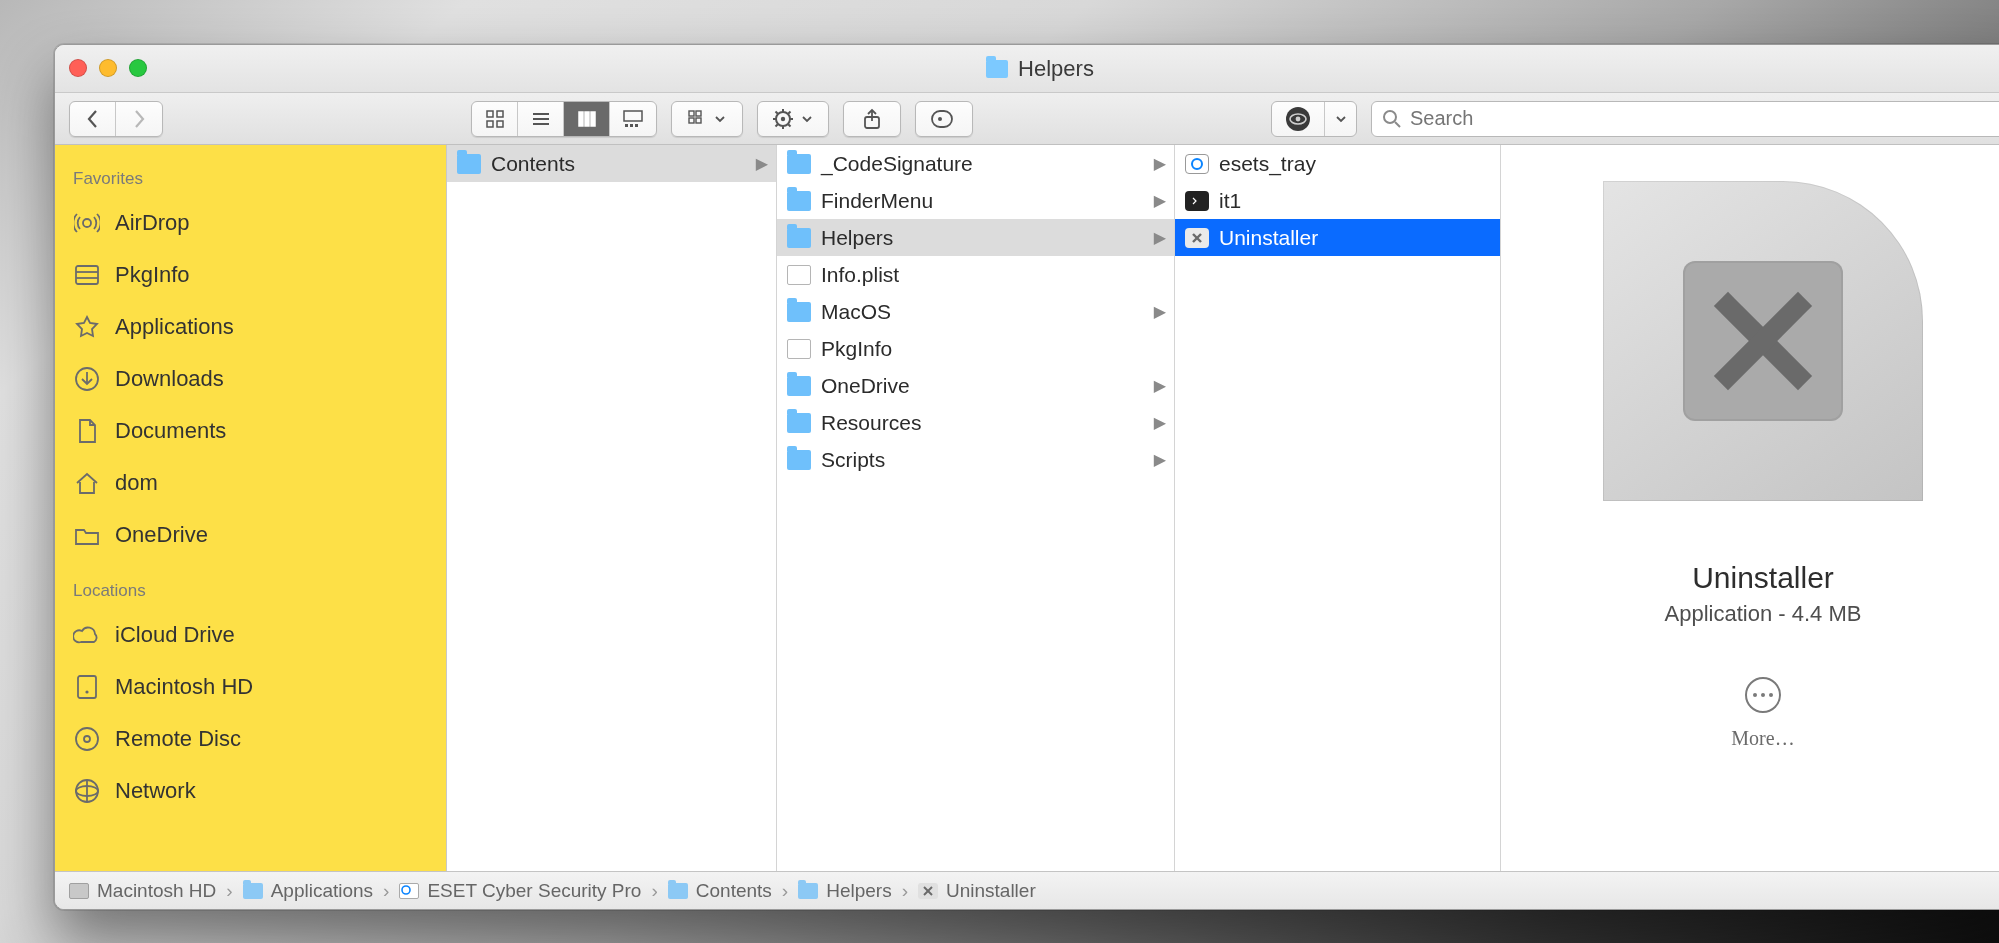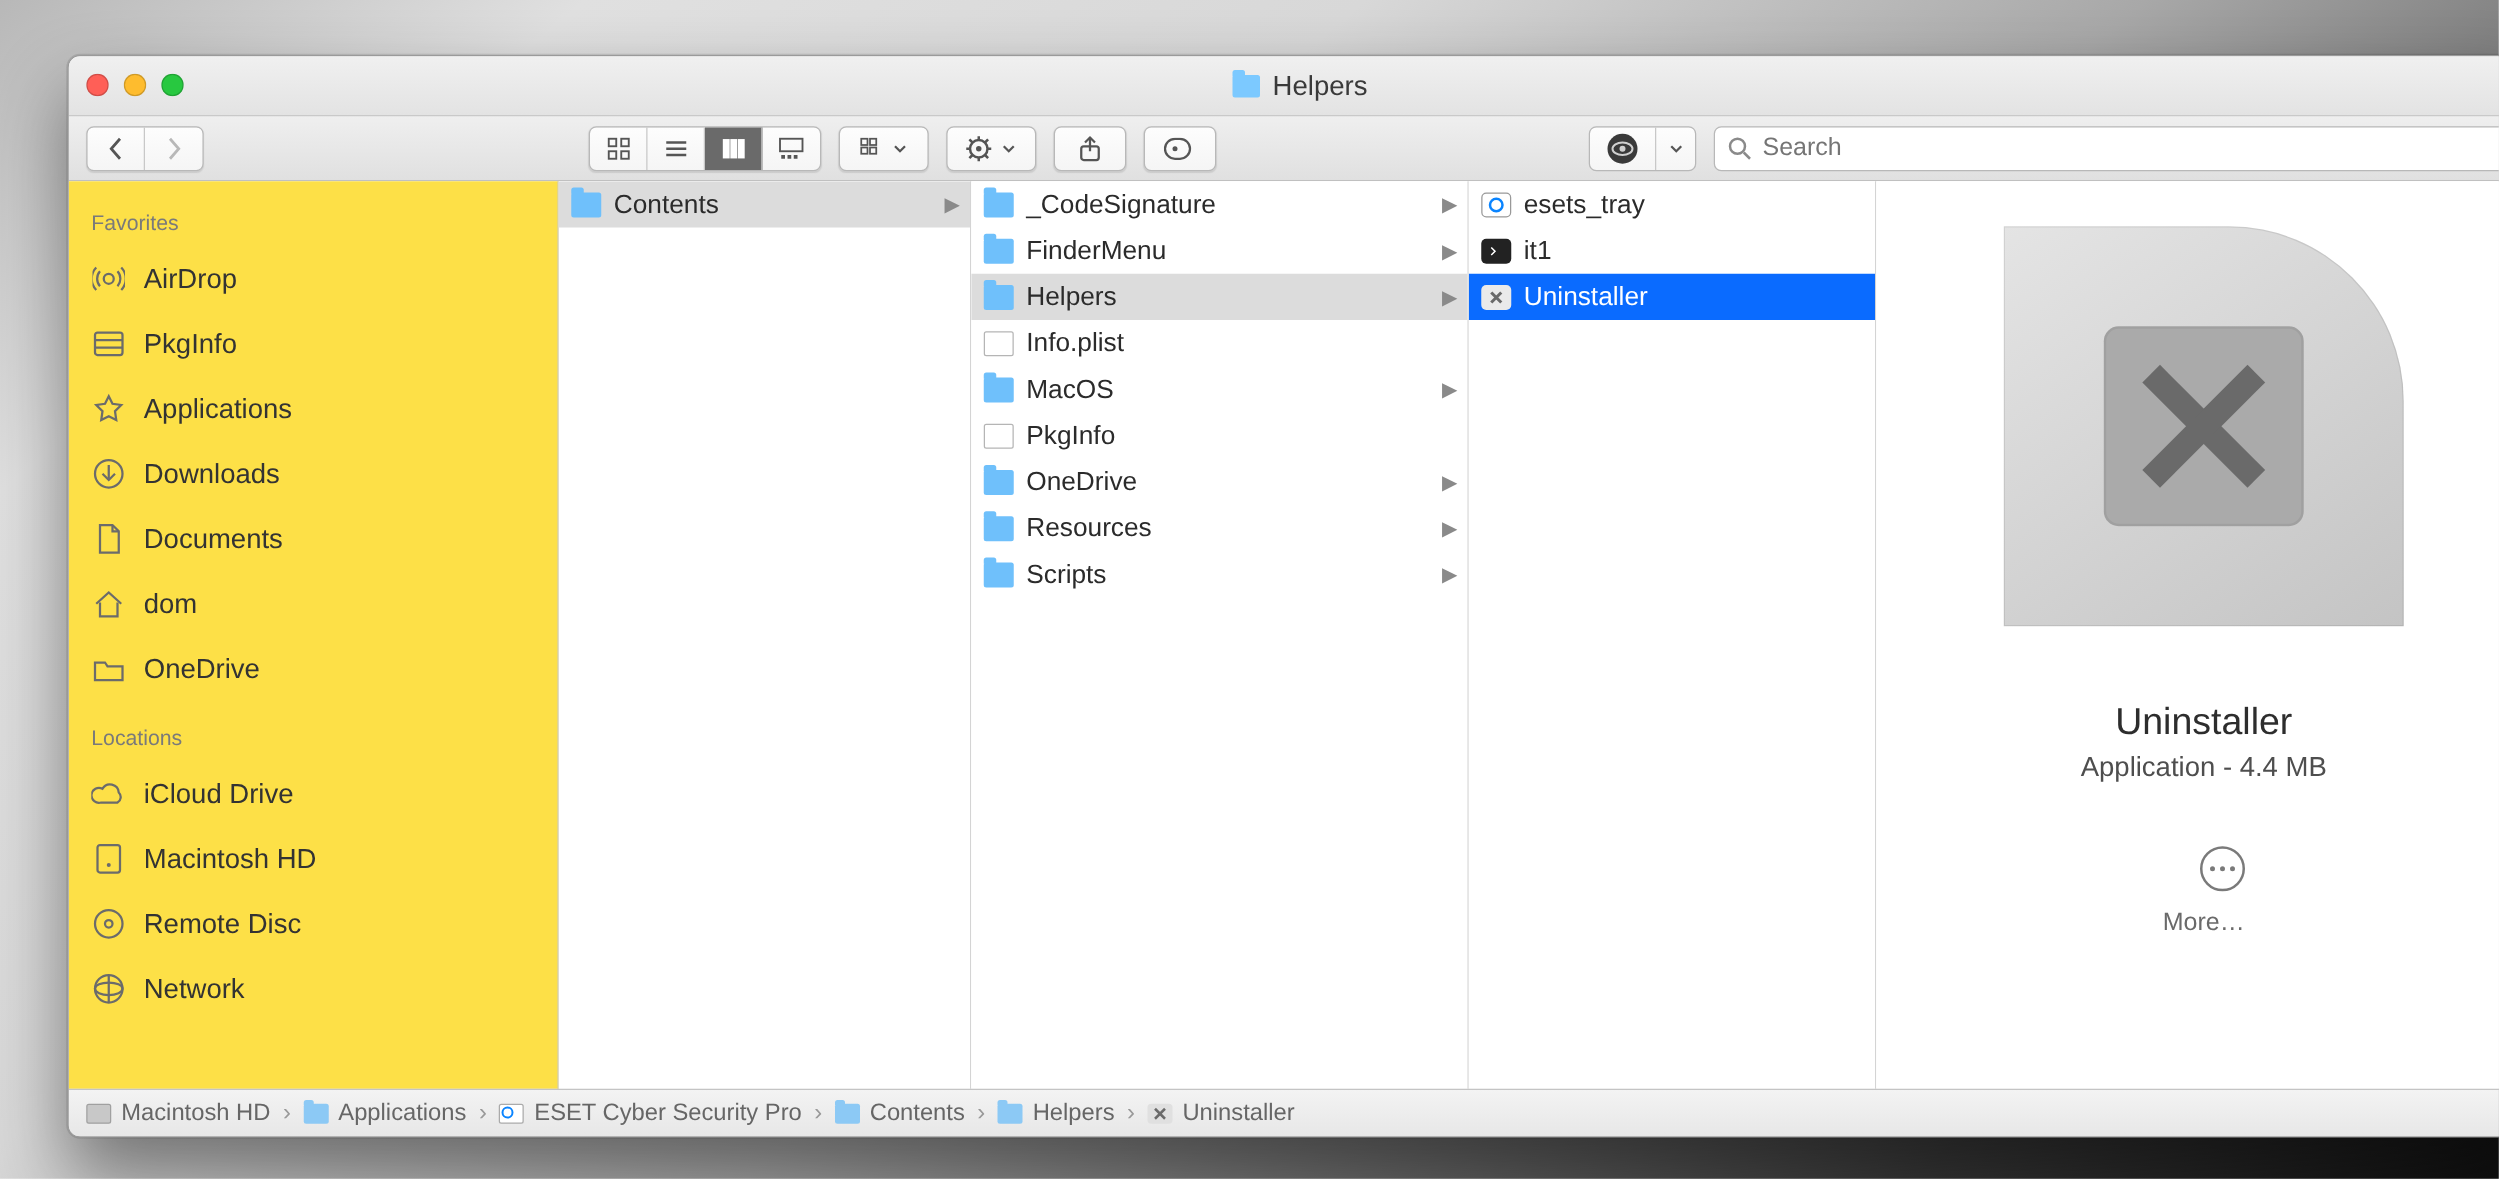--- a/index.html
+++ b/index.html
@@ -103,21 +103,21 @@
   .preview-icon {
     width: 320px; height: 320px;
     background: linear-gradient(145deg,#e4e4e4,#c4c4c4);
     border-radius: 0 140px 0 0;
     display:flex; align-items:center; justify-content:center;
     box-shadow: inset 0 0 0 1px rgba(0,0,0,.08);
   }
   .preview-icon .xbox { width:160px; height:160px; background:#aaaaaa; border-radius:12px; display:flex; align-items:center; justify-content:center; box-shadow: inset 0 0 0 2px rgba(0,0,0,.06); }
   .pv-title { margin-top:60px; font-size:30px; color:#2d2d2d; }
   .pv-sub { margin-top:6px; font-size:22px; color:#4e4e4e; }
-  .pv-more { margin-top:50px; display:flex; flex-direction:column; align-items:flex-end; gap:14px; color:#6a6a6a; font-size:20px; }
+  .pv-more { margin-top:50px; display:flex; flex-direction:column; align-items:center; gap:14px; color:#6a6a6a; font-size:20px;font-family:Liberation Serif, serif; }
   .pv-more .dots { width:36px; height:36px; border:2px solid #7a7a7a; border-radius:50%; display:flex; align-items:center; justify-content:center; gap:4px; }
   .pv-more .dots span { width:4px; height:4px; background:#7a7a7a; border-radius:50%; }
 
   
   .pathbar { height:38px; border-top:1px solid #c4c4c4; background:linear-gradient(#f3f3f3,#e7e7e7); display:flex; align-items:center; gap:10px; padding:0 14px; font-size:19px; color:#666; overflow:hidden; }
   .pathbar .crumb { display:flex; align-items:center; gap:8px; white-space:nowrap; }
   .pathbar .sep { color:#999; }
   .pic { width:20px; height:16px; background:#8cc9f5; border-radius:2px; position:relative; flex:0 0 20px; }
   .pic::before { content:""; position:absolute; top:-3px; left:0; width:8px; height:4px; background:#8cc9f5; border-radius:2px 2px 0 0; }
   .pic.hdd { background:#c8c8c8; border:1px solid #a0a0a0; }

